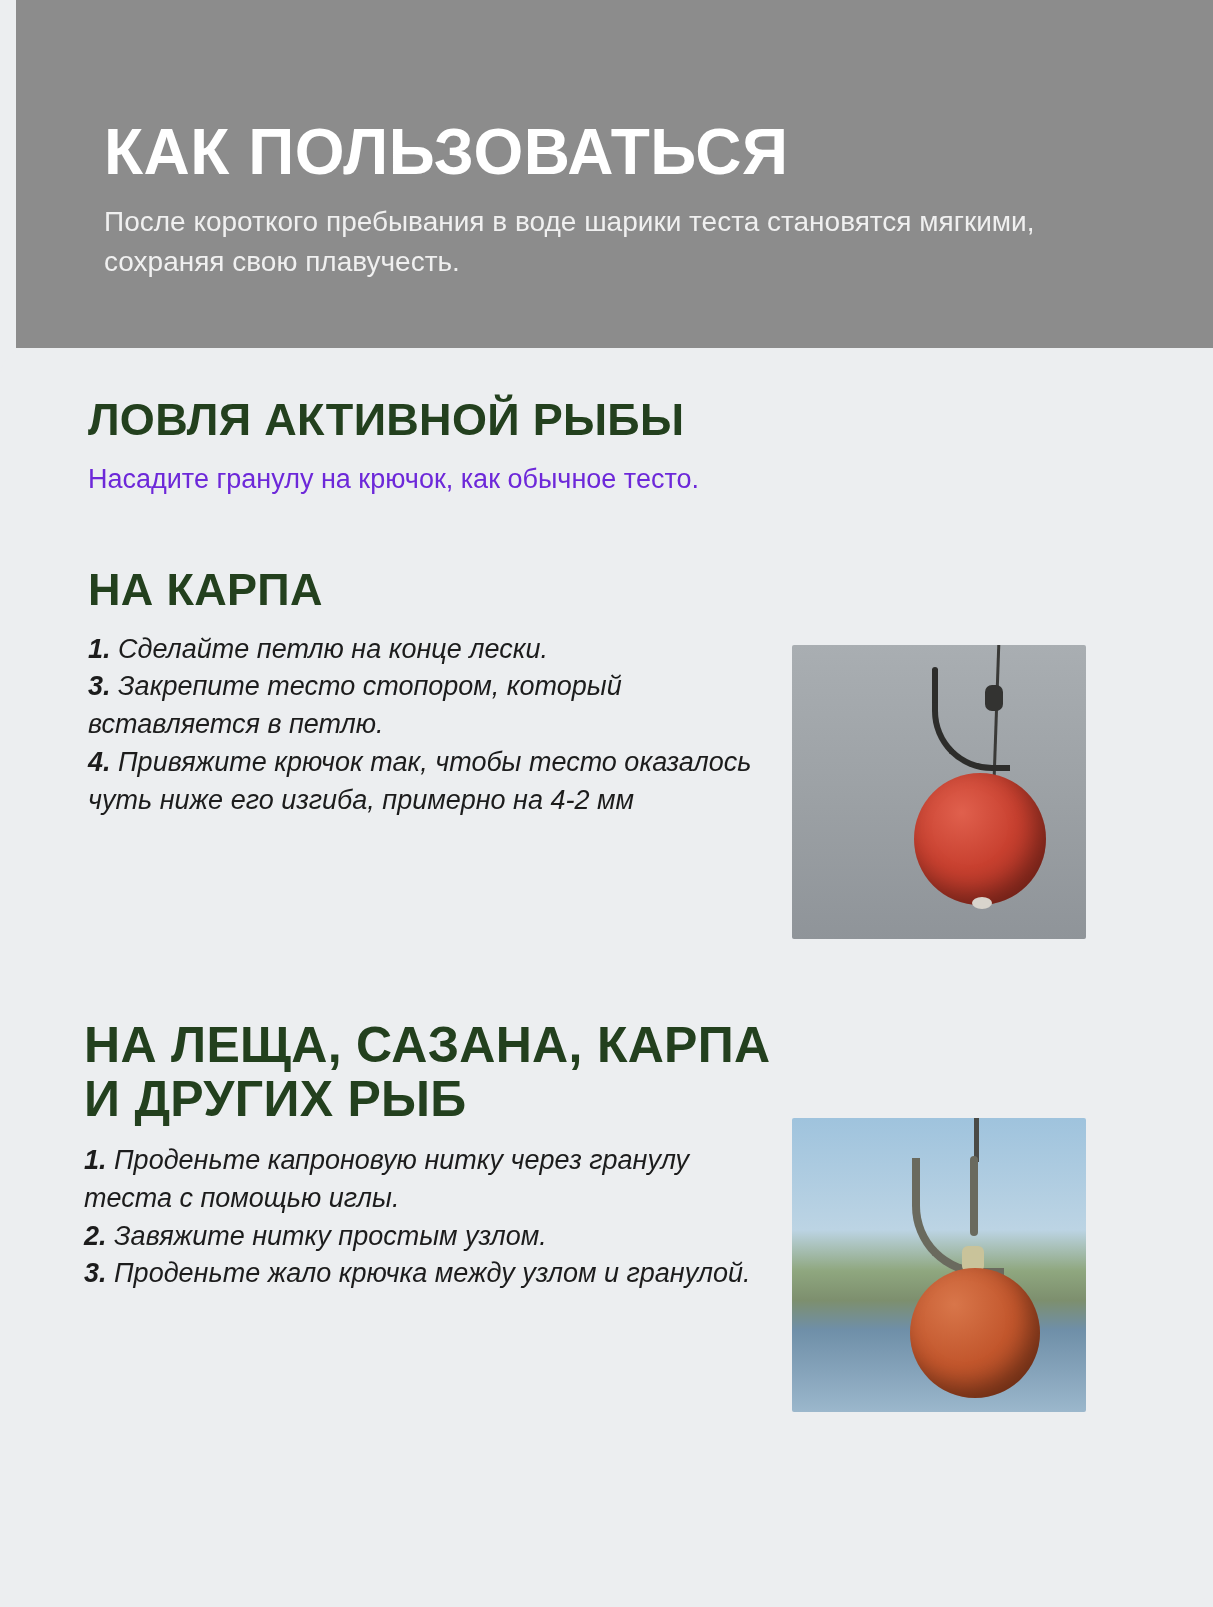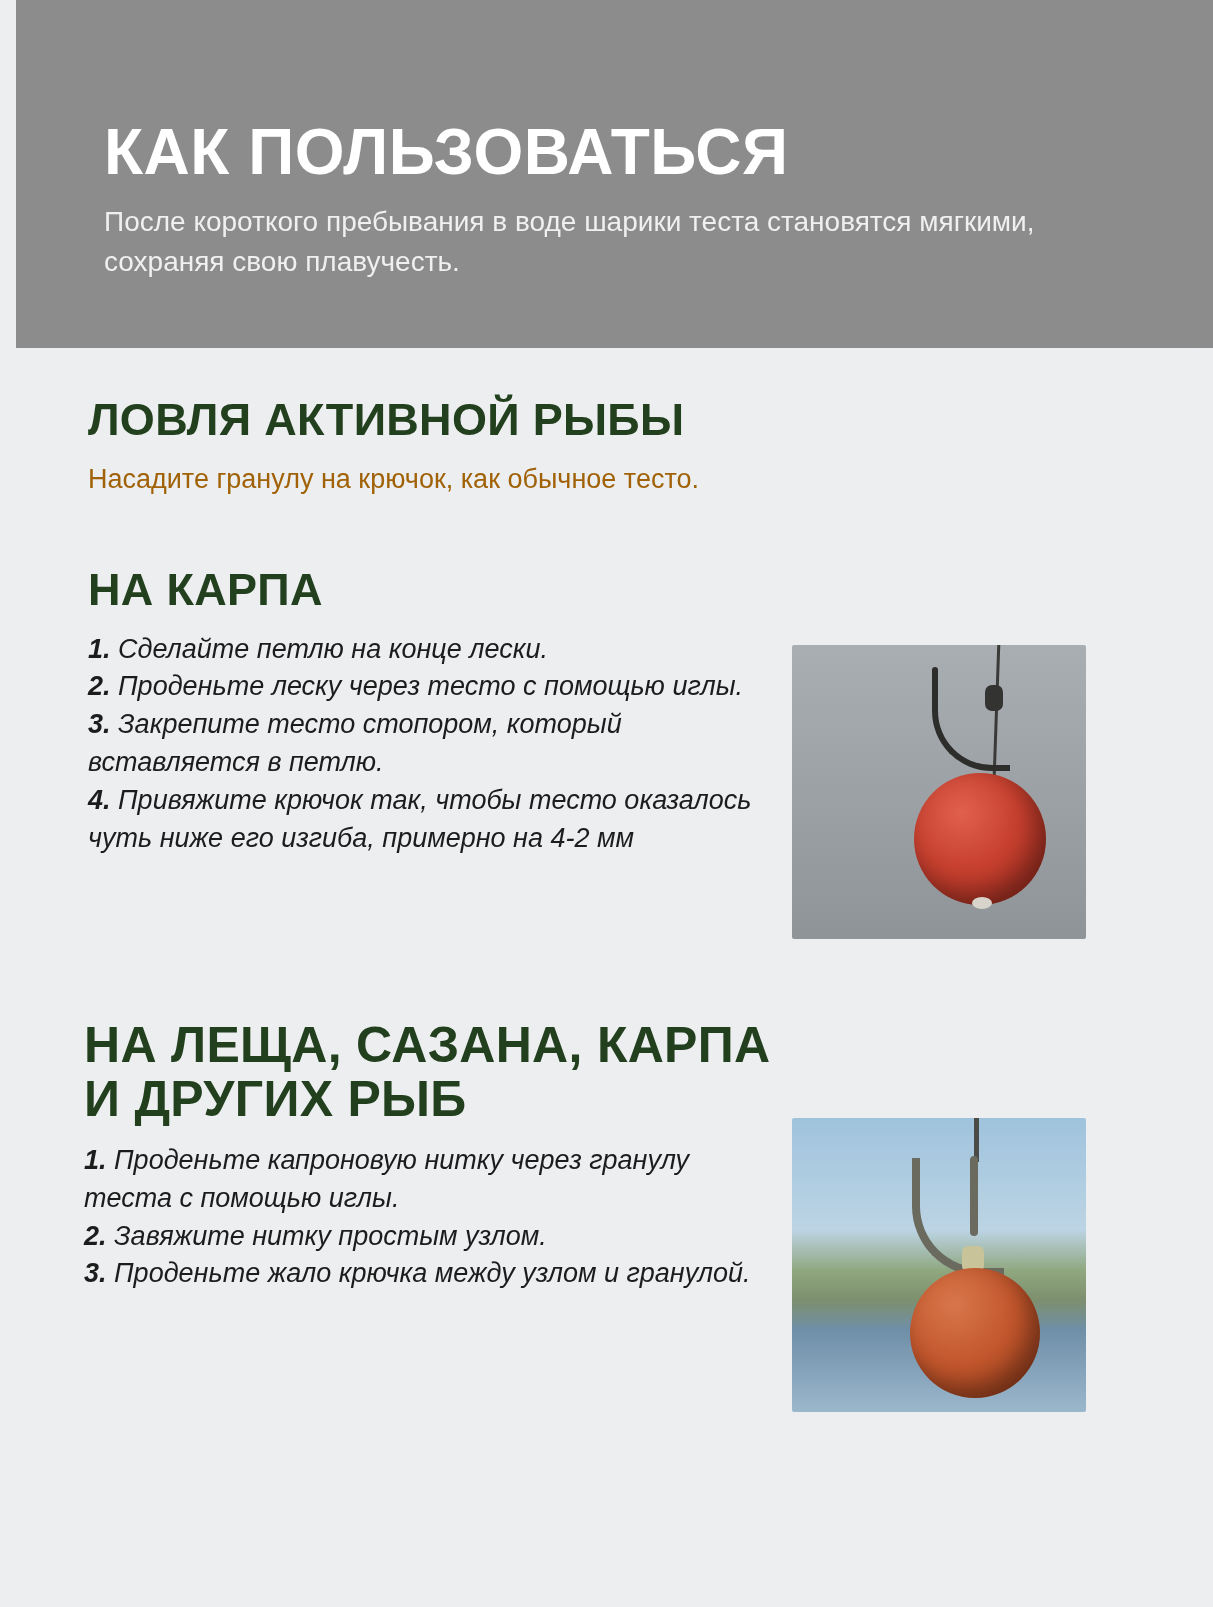--- a/index.html
+++ b/index.html
@@ -70,21 +70,21 @@
     line-height: 1.08;
     letter-spacing: 0.3px;
     text-transform: uppercase;
   }
   h2.sect-title.big {
     font-size: 50px;
     line-height: 1.08;
   }
   .sect-text {
     font-size: 27px;
-    color: #a16207;
+    color: #6d28d9;
     line-height: 1.36;
     margin: 0;
   }
   .steps {
     font-size: 27px;
     color: #1c1c1c;
     line-height: 1.40;
     margin: 0;
     font-style: italic;
   }
@@ -234,24 +234,20 @@
       <p class="sect-text">Насадите гранулу на крючок, как обычное тесто.</p>
     </div>
 
     <div class="section" style="left:88px; top:218px; width:690px;">
       <h2 class="sect-title">НА КАРПА</h2>
       <p class="steps">
         <span class="num">1.</span>
         <span>Сделайте петлю на конце лески.</span>
       </p>
       <p class="steps">
-        <span class="num">2.</span>
-        <span>Проденьте леску через тесто с помощью иглы.</span>
-      </p>
-      <p class="steps">
         <span class="num">3.</span>
         <span>Закрепите тесто стопором, который вставляется в петлю.</span>
       </p>
       <p class="steps">
         <span class="num">4.</span>
         <span>Привяжите крючок так, чтобы тесто оказалось чуть ниже его изгиба, примерно на 4-2 мм</span>
       </p>
     </div>
 
     <div class="photo photo-1">

